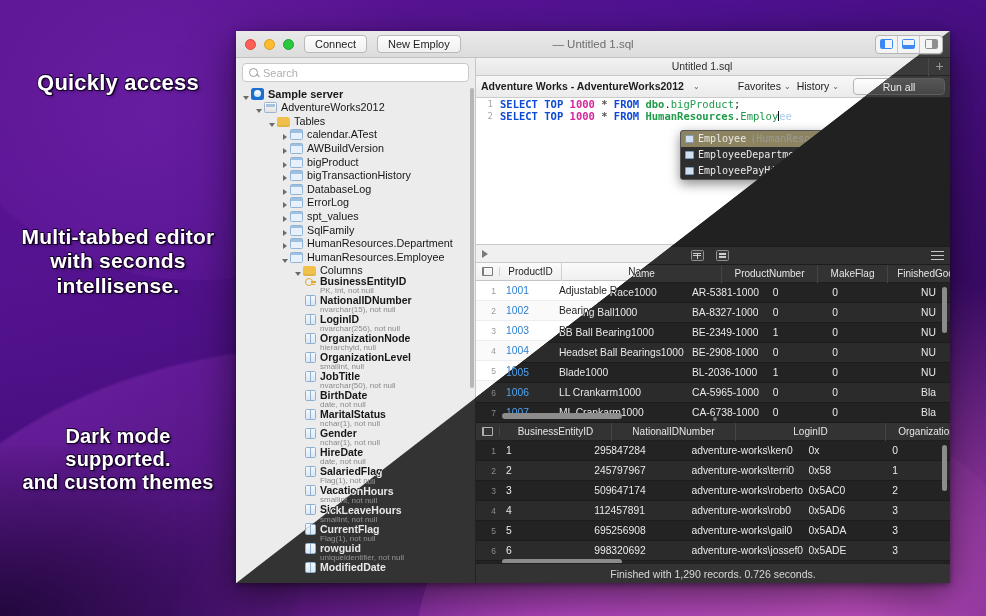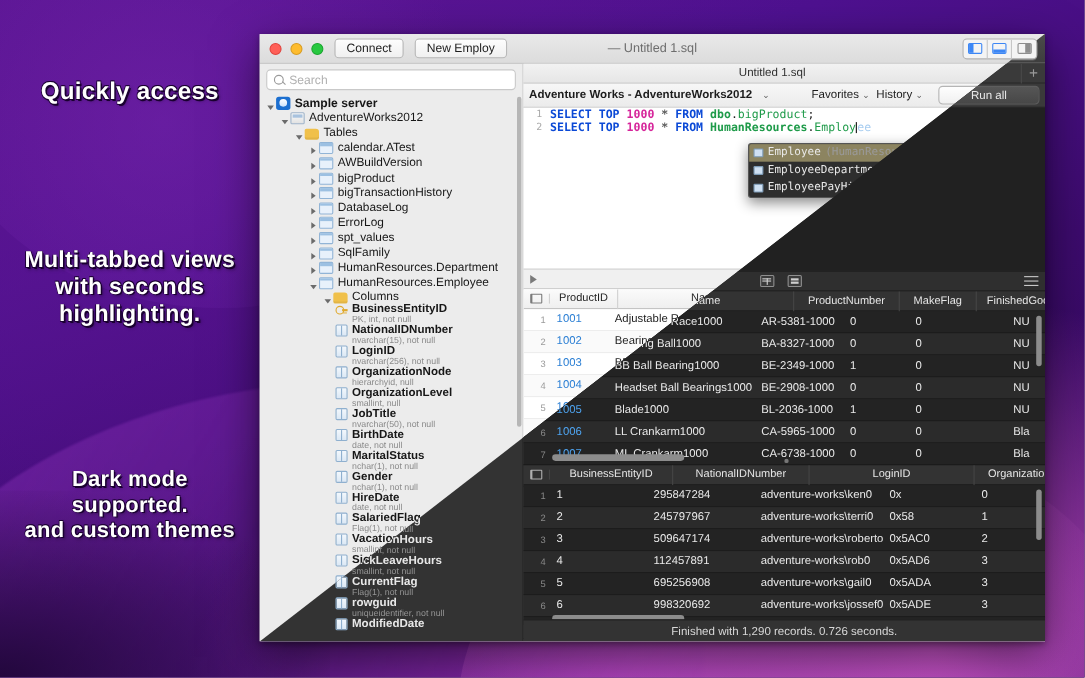--- a/index.html
+++ b/index.html
@@ -304,23 +304,23 @@
   <div class="swoosh2"></div>
   <div class="swoosh1"></div>
   <div class="swoosh3"></div>
   <div class="darkcorner"></div>
 </div>
 
 <div class="promo" id="promo-1">
   <span>Quickly access</span>
 </div>
 <div class="promo" id="promo-2">
-  <span>Multi-tabbed views</span>
+  <span>Multi-tabbed editor</span>
   <span>with seconds</span>
-  <span>highlighting.</span>
+  <span>intellisense.</span>
 </div>
 <div class="promo" id="promo-3">
   <span>Dark mode</span>
   <span>supported.</span>
   <span>and custom themes</span>
 </div>
 
 <div id="app">
 
   <div id="titlebar">

